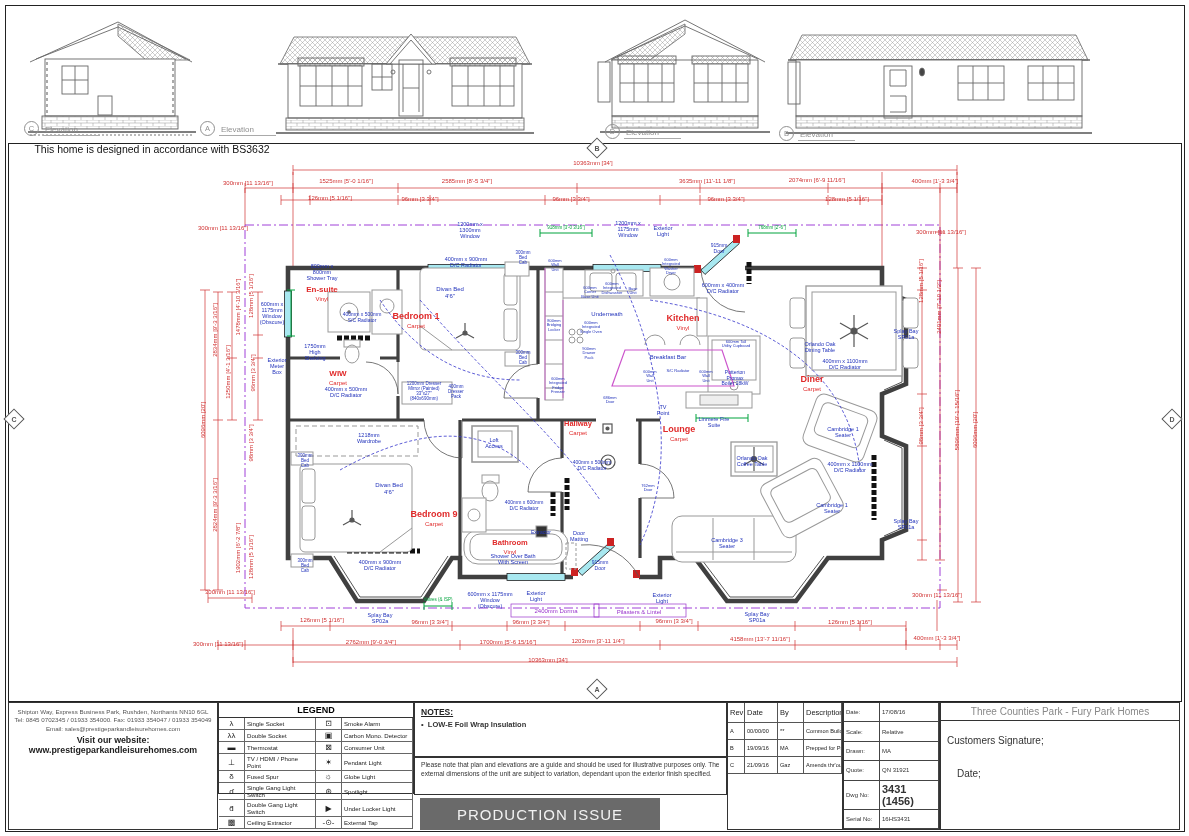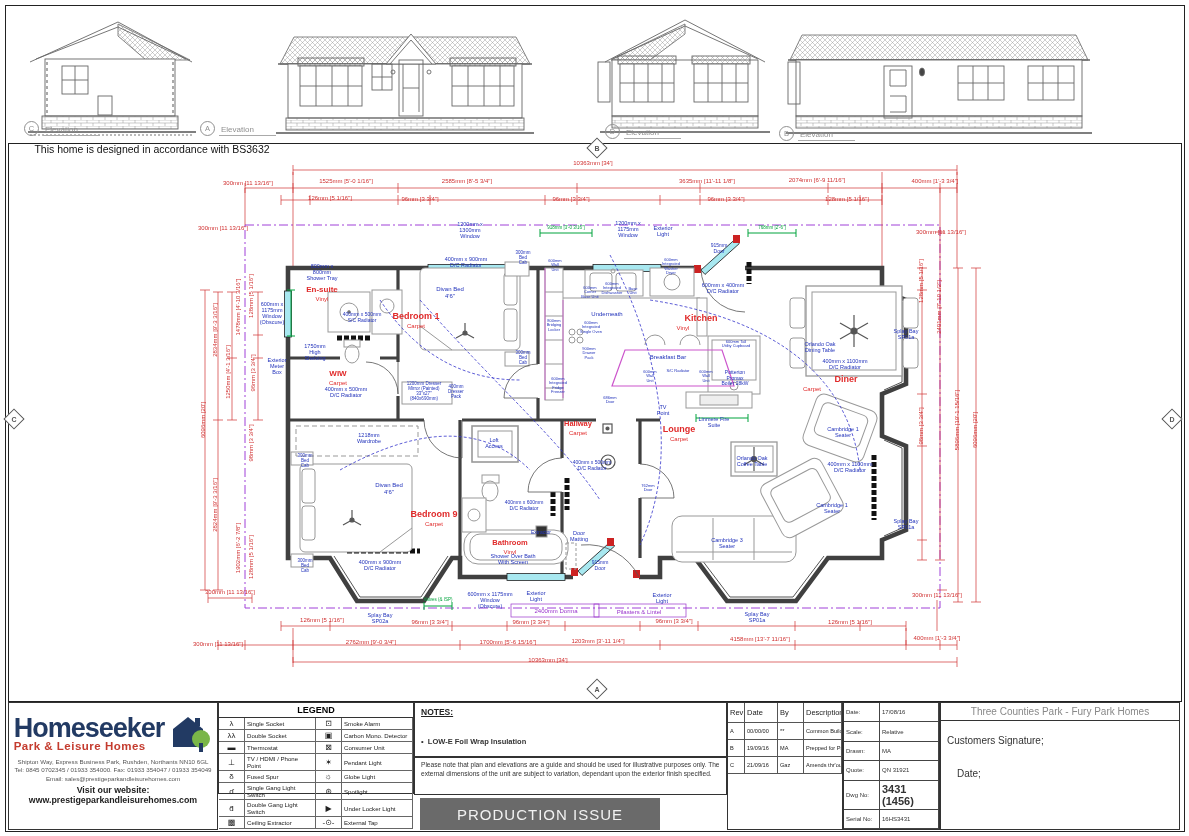--- a/index.html
+++ b/index.html
@@ -18,21 +18,21 @@
   .fcell{position:absolute;border:1px solid #333;box-sizing:border-box;background:#fff;}
   .logoName{font-size:27px;font-weight:bold;color:#223a63;letter-spacing:-1px;line-height:1;}
   .logoTag{font-size:11.5px;color:#c43b2e;font-weight:bold;margin-top:-2px;letter-spacing:.5px;}
   .addr{font-size:6.2px;color:#555;text-align:center;line-height:1.35;margin-top:5px;}
   .web{font-size:8.8px;color:#222;font-weight:bold;text-align:center;margin-top:2px;}
   .legendTitle{font-size:9px;font-weight:bold;text-align:center;border-bottom:1px solid #333;padding:2px 0;}
   .lgrid{display:grid;grid-template-columns:26px 1fr 26px 1fr;}
   .lgrid>div{border-bottom:1px solid #666;border-right:1px solid #666;font-size:6.1px;padding:1px 2px;display:flex;align-items:center;min-height:11.4px;box-sizing:border-box;color:#222;}
   .lgrid>div.ic{justify-content:center;font-size:8px;}
   .notesTitle{font-size:8.5px;font-weight:bold;text-decoration:underline;color:#222;}
-  .noteBullet{font-size:7.5px;font-weight:bold;color:#333;margin-top:20px;}
+  .noteBullet{font-size:7.5px;font-weight:bold;color:#333;margin-top:3px;}
   .notePara{font-size:6.6px;color:#333;line-height:1.35;}
   .prod{position:absolute;background:#6a6a6a;color:#f2f2f2;display:flex;align-items:center;justify-content:center;font-size:15px;letter-spacing:1px;}
   .rgrid{display:grid;grid-template-columns:17px 33px 26px 1fr;}
   .rgrid>div{border-bottom:1px solid #555;border-right:1px solid #555;font-size:5.6px;padding:5px 2px;box-sizing:border-box;color:#222;white-space:nowrap;overflow:hidden;}
   .rgrid>div.h{font-size:7.5px;}
   .igrid{display:grid;grid-template-columns:36px 1fr;}
   .igrid>div{border-bottom:1px solid #444;border-right:1px solid #444;font-size:6px;color:#333;padding:2px 2px;display:flex;align-items:center;box-sizing:border-box;}
   .titleMain{font-size:11px;color:#333;text-align:center;line-height:1.35;padding-top:4px;}
   .park{font-size:10px;color:#888;text-align:center;padding:3px 0;}
   .sig{font-size:10px;color:#333;padding:14px 0 0 6px;}
@@ -355,23 +355,23 @@
         <span>A</span>
       </div>
     </div>
   <div id="plan-layer">
       <div class="pt c-red" style="left: 322px; top: 290px; font-size: 8px; font-weight: bold;">En-suite</div>
       <div class="pt c-red" style="left: 322px; top: 299px; font-size: 6px;">Vinyl</div>
       <div class="pt c-red" style="left: 416px; top: 316px; font-size: 9px; font-weight: bold;">Bedroom 1</div>
       <div class="pt c-red" style="left: 416px; top: 326px; font-size: 6px;">Carpet</div>
       <div class="pt c-red" style="left: 338px; top: 374px; font-size: 8px; font-weight: bold;">WIW</div>
       <div class="pt c-red" style="left: 338px; top: 383px; font-size: 6px;">Carpet</div>
-      <div class="pt c-red" style="left: 701px; top: 318px; font-size: 9px; font-weight: bold;">Kitchen</div>
+      <div class="pt c-red" style="left: 683px; top: 318px; font-size: 9px; font-weight: bold;">Kitchen</div>
       <div class="pt c-red" style="left: 683px; top: 328px; font-size: 6px;">Vinyl</div>
-      <div class="pt c-red" style="left: 812px; top: 379px; font-size: 9px; font-weight: bold; margin-left: 34px;">Diner</div>
+      <div class="pt c-red" style="left: 812px; top: 379px; font-size: 9px; font-weight: bold;">Diner</div>
       <div class="pt c-red" style="left: 812px; top: 389px; font-size: 6px;">Carpet</div>
       <div class="pt c-red" style="left: 679px; top: 429px; font-size: 9px; font-weight: bold;">Lounge</div>
       <div class="pt c-red" style="left: 679px; top: 439px; font-size: 6px;">Carpet</div>
       <div class="pt c-red" style="left: 578px; top: 424px; font-size: 7.5px; font-weight: bold;">Hallway</div>
       <div class="pt c-red" style="left: 578px; top: 433px; font-size: 6px;">Carpet</div>
       <div class="pt c-red" style="left: 434px; top: 514px; font-size: 9px; font-weight: bold;">Bedroom 9</div>
       <div class="pt c-red" style="left: 434px; top: 524px; font-size: 6px;">Carpet</div>
       <div class="pt c-red" style="left: 510px; top: 543px; font-size: 7.5px; font-weight: bold;">Bathroom</div>
       <div class="pt c-red" style="left: 510px; top: 552px; font-size: 6px;">Vinyl</div>
       <div class="pt c-blue" style="left: 322px; top: 272px; font-size: 5.5px;">800mm x
@@ -569,32 +569,20 @@
       <div class="pt c-dim" style="left: 508px; top: 642px; font-size: 6px;">1700mm [5'-6 15/16"]</div>
       <div class="pt c-dim" style="left: 598px; top: 641px; font-size: 6px;">1203mm [3'-11 1/4"]</div>
       <div class="pt c-dim" style="left: 760px; top: 639px; font-size: 6px;">4158mm [13'-7 11/16"]</div>
       <div class="pt c-dim" style="left: 937px; top: 638px; font-size: 6px;">400mm [1'-3 3/4"]</div>
       <div class="pt c-dim" style="left: 937px; top: 595px; font-size: 6px;">300mm [11 13/16"]</div>
       <div class="pt c-dim" style="left: 548px; top: 660px; font-size: 6px;">10363mm [34']</div>
     </div>
 
   <div>
     <div class="fcell" style="left:8px;top:702px;width:210px;height:128px;">
-      <div style="display:flex;align-items:center;justify-content:center;gap:6px;margin-top:10px;">
-        <div>
-          <div class="logoName">Homeseeker</div>
-          <div class="logoTag">Park &amp; Leisure Homes</div>
-        </div>
-        <svg width="42" height="40" viewBox="0 0 42 40">
-          <polygon points="3,16 18,4 33,16 33,34 3,34" fill="#223a63"></polygon>
-          <rect x="25" y="5" width="5" height="8" fill="#223a63"></rect>
-          <circle cx="31" cy="26" r="9" fill="#7ab648"></circle>
-          <rect x="29" y="30" width="4" height="9" fill="#223a63"></rect>
-        </svg>
-      </div>
       <div class="addr">
         <div>Shipton Way, Express Business Park, Rushden, Northants NN10 6GL</div>
         <div>Tel: 0845 0702345 / 01933 354000.   Fax: 01933 354047 / 01933 354049</div>
         <div>Email: sales@prestigeparkandleisurehomes.com</div>
       </div>
       <div class="web">Visit our website: www.prestigeparkandleisurehomes.com</div>
     </div>
 
     <div class="fcell" style="left:218px;top:702px;width:196px;height:92px;">
       <div class="legendTitle">LEGEND</div>

